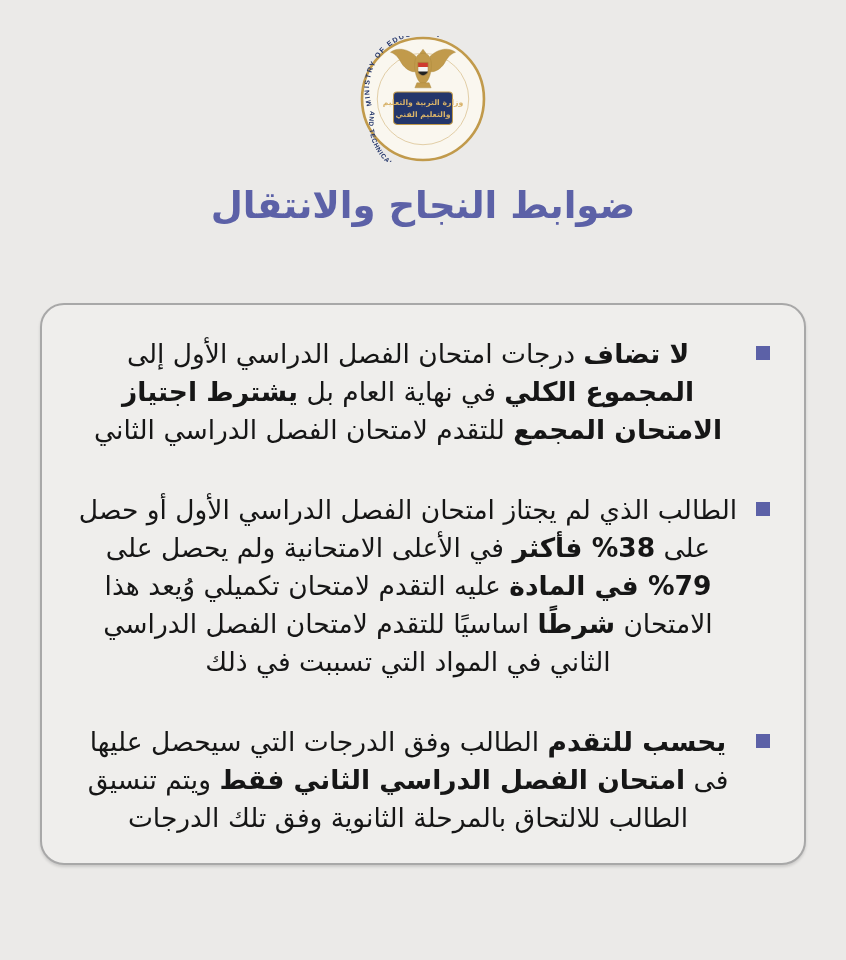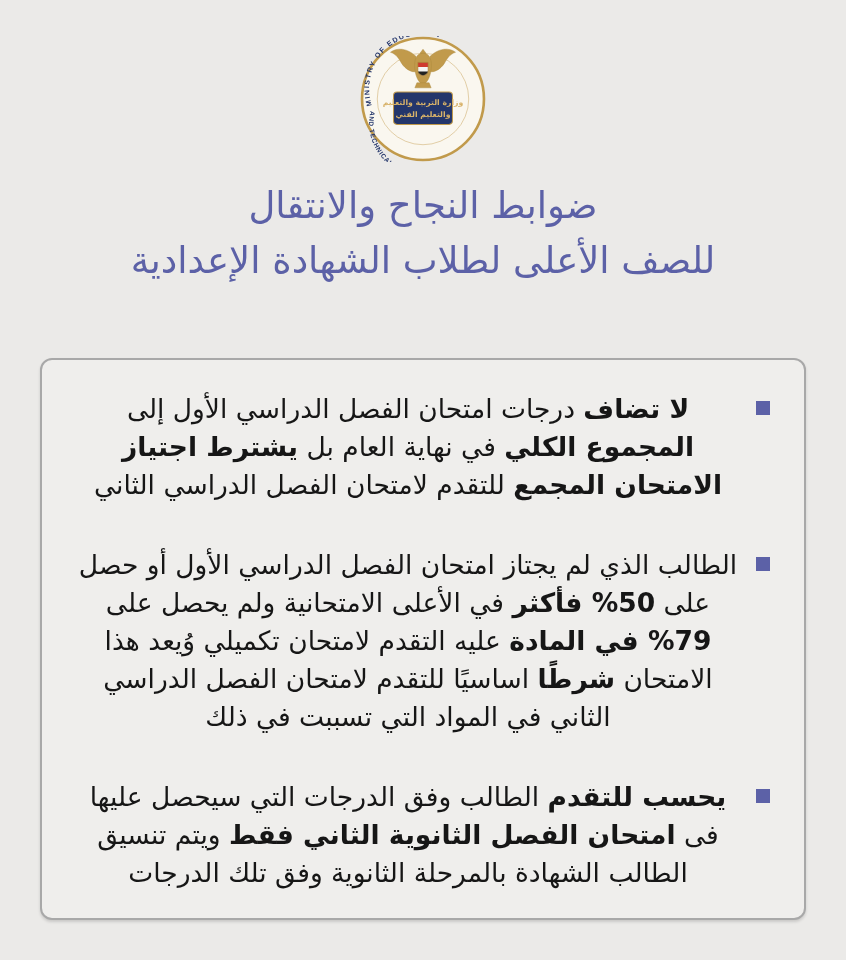--- a/index.html
+++ b/index.html
@@ -48,32 +48,32 @@
     fill:#d8b269;
     text-anchor:middle;
   }
 
   
   .title{
     margin-top:16px;
     text-align:center;
     direction:rtl;
     color:var(--accent);
-    font-weight:400;
+    font-weight:700;
     font-size:37px;
     line-height:55px;
   }
   .title span{display:block;}
 
   
   .card{
     margin:70px 40px 0 40px;
     background:var(--card-bg);
     border:2px solid var(--card-border);
-    border-radius:12px;
+    border-radius:24px;
     box-shadow:0 2px 3px rgba(0,0,0,.14);
     padding:30px 28px 26px 24px;
   }
   .item{
     position:relative;
     direction:rtl;
     text-align:center;
     color:var(--text);
     font-size:26.5px;
     line-height:38px;
@@ -140,33 +140,32 @@
       <g>
         <rect class="plaque" x="33" y="55" width="58" height="32" rx="3.5"></rect>
         <text class="plaque-text" x="62" y="68" style="font-size:7.6px;">وزارة التربية والتعليم</text>
         <text class="plaque-text" x="62" y="80" style="font-size:7.6px;">والتعليم الفني</text>
       </g>
     </svg>
   </div>
 
   <h1 class="title">
     <span>ضوابط النجاح والانتقال</span>
-    <span>للصف الأعلى لطلاب الشهادة الإعدادية</span>
   </h1>
 
   <div class="card">
     <div id="rules-list">
         <div class="item">
           <span class="sq"></span>
           <p><b>لا تضاف</b><span> درجات امتحان الفصل الدراسي الأول إلى </span><b>المجموع الكلي</b><span> في نهاية العام بل </span><b>يشترط اجتياز الامتحان المجمع</b><span> للتقدم لامتحان الفصل الدراسي الثاني</span></p>
         </div>
         <div class="item">
           <span class="sq"></span>
-          <p><span>الطالب الذي لم يجتاز امتحان الفصل الدراسي الأول أو حصل على </span><b>50% فأكثر</b><span> في الأعلى الامتحانية ولم يحصل على </span><b>79% في المادة</b><span> عليه التقدم لامتحان تكميلي وُيعد هذا الامتحان </span><b>شرطًا</b><span> اساسيًا للتقدم لامتحان الفصل الدراسي الثاني في المواد التي تسببت في ذلك</span></p>
+          <p><span>الطالب الذي لم يجتاز امتحان الفصل الدراسي الأول أو حصل على </span><b>38% فأكثر</b><span> في الأعلى الامتحانية ولم يحصل على </span><b>79% في المادة</b><span> عليه التقدم لامتحان تكميلي وُيعد هذا الامتحان </span><b>شرطًا</b><span> اساسيًا للتقدم لامتحان الفصل الدراسي الثاني في المواد التي تسببت في ذلك</span></p>
         </div>
         <div class="item">
           <span class="sq"></span>
-          <p><b>يحسب للتقدم</b><span> الطالب وفق الدرجات التي سيحصل عليها فى </span><b>امتحان الفصل الثانوية الثاني فقط</b><span> ويتم تنسيق الطالب الشهادة بالمرحلة الثانوية وفق تلك الدرجات</span></p>
+          <p><b>يحسب للتقدم</b><span> الطالب وفق الدرجات التي سيحصل عليها فى </span><b>امتحان الفصل الدراسي الثاني فقط</b><span> ويتم تنسيق الطالب للالتحاق بالمرحلة الثانوية وفق تلك الدرجات</span></p>
         </div>
       </div>
   </div>
 
 </div>
 
 </body></html>

